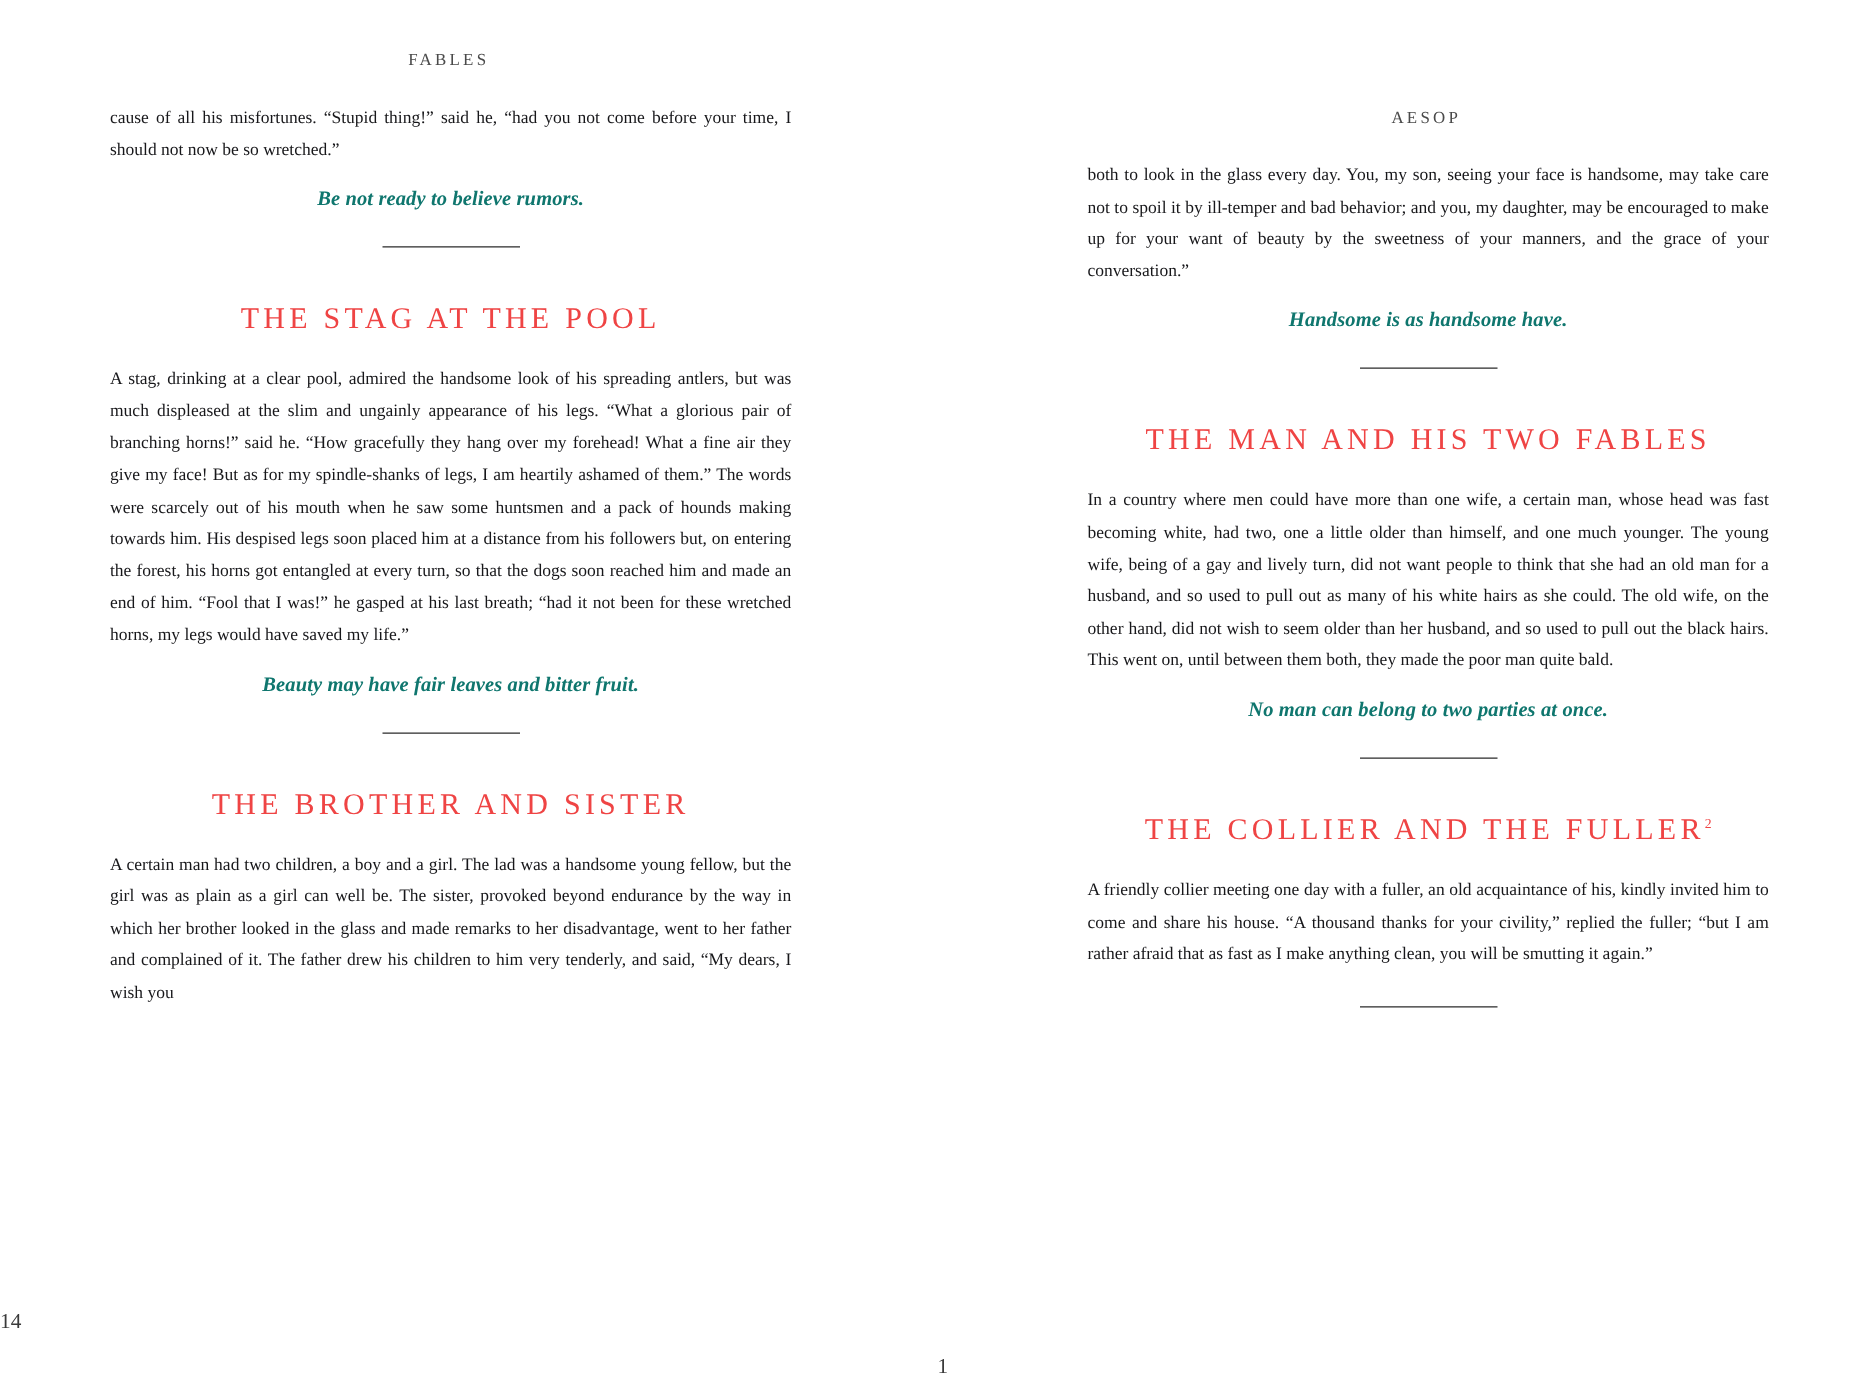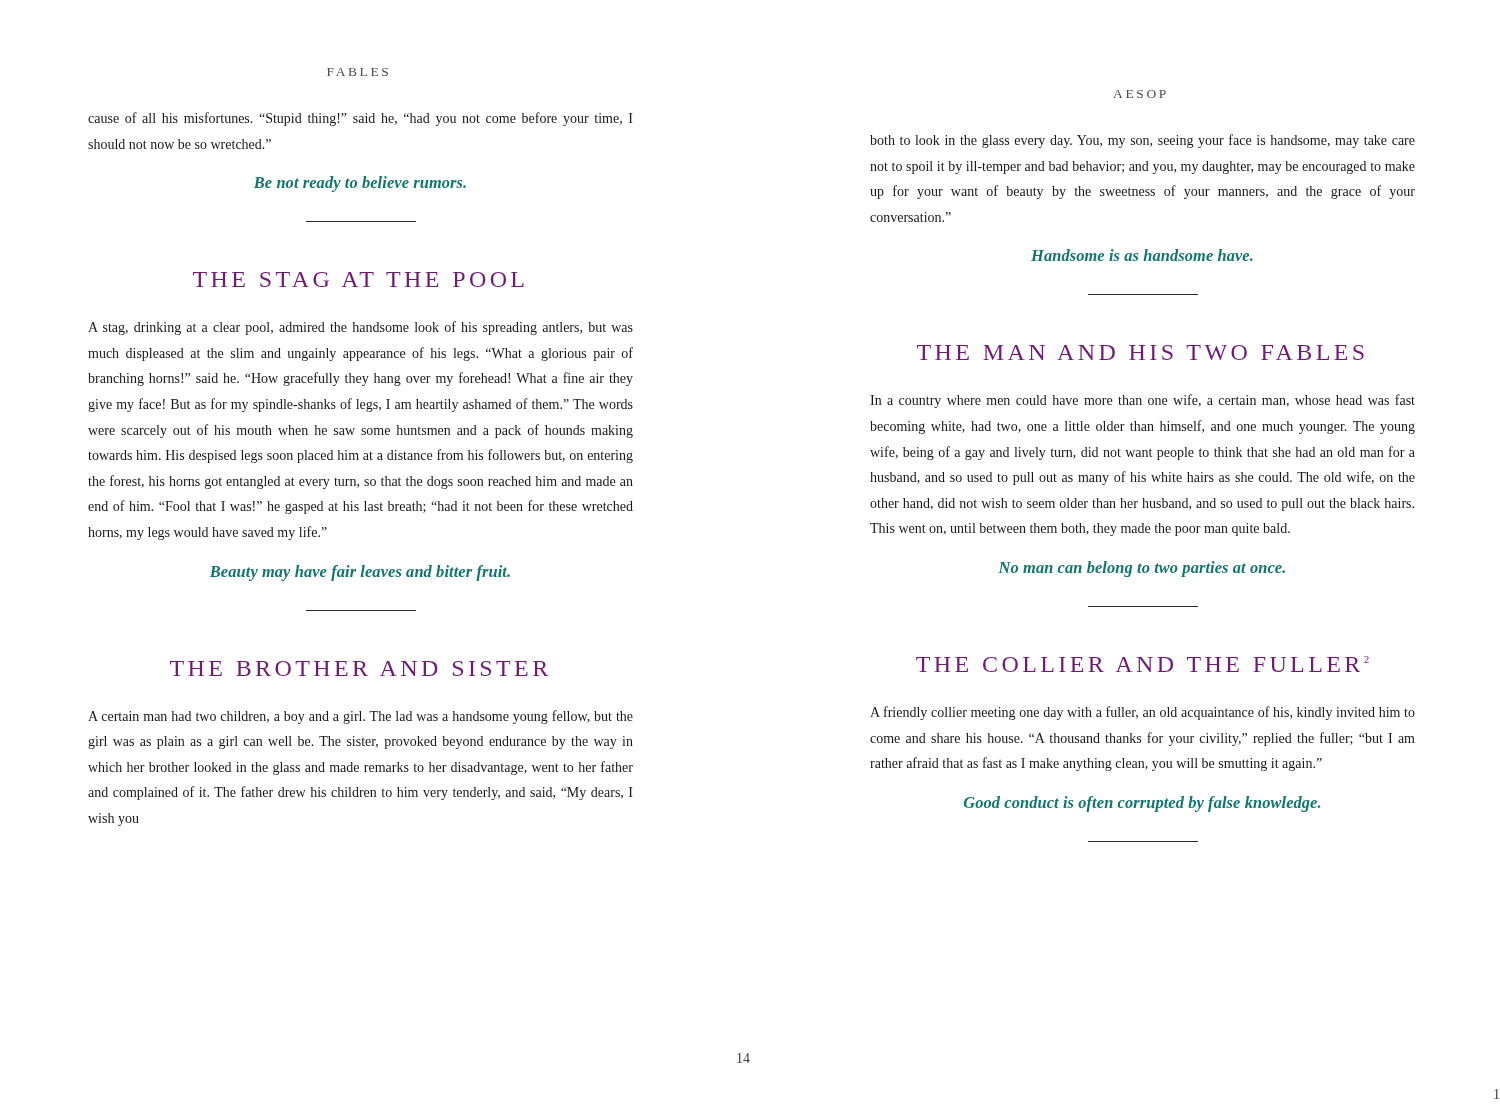--- a/index.html
+++ b/index.html
@@ -20,21 +20,21 @@
     height: 1105px;
     box-sizing: border-box;
   }
   .page {
     position: relative;
     width: 750px;
     height: 1105px;
     box-sizing: border-box;
   }
   .page-left {
-    padding: 64px 120px 0 88px;
+    padding: 40px 120px 0 88px;
   }
   .page-right {
     padding: 50px 88px 0 120px;
     margin-top: 36px;
   }
   .running-head {
     font-family: "Liberation Serif", serif;
     font-size: 13.5px;
     letter-spacing: 2.6px;
     color: #4a4a4a;
@@ -76,36 +76,36 @@
   .rule {
     width: 110px;
     height: 1px;
     background: #2b2b2b;
   }
   h2.fable-title {
     font-size: 24px;
     font-weight: normal;
     letter-spacing: 3.4px;
     text-align: center;
-    color: #701a75;
+    color: #ef4444;
     margin: 44px 0 22px 0;
     font-family: "Liberation Serif", serif;
   }
   h2.fable-title sup {
     font-size: 11px;
     letter-spacing: 0;
     vertical-align: super;
   }
   .folio {
     position: absolute;
     bottom: 38px;
     width: 100%;
     left: 0;
-    text-align: right;
-    font-size: 14px;
+    text-align: left;
+    font-size: 17px;
     color: #3a3a3a;
   }
 </style>
 </head>
 <body>
 
 <div class="spread">
 
   <div class="page page-left">
     <div class="running-head">FABLES</div>
@@ -143,21 +143,20 @@
 
       <h2 class="fable-title"><span>THE MAN AND HIS TWO FABLES</span></h2>
       <p class="body">In a country where men could have more than one wife, a certain man, whose head was fast becoming white, had two, one a little older than himself, and one much younger. The young wife, being of a gay and lively turn, did not want people to think that she had an old man for a husband, and so used to pull out as many of his white hairs as she could. The old wife, on the other hand, did not wish to seem older than her husband, and so used to pull out the black hairs. This went on, until between them both, they made the poor man quite bald.</p>
       <p class="moral">No man can belong to two parties at once.</p>
       <div class="rule-wrap">
           <div class="rule"></div>
         </div>
 
       <h2 class="fable-title"><span>THE COLLIER AND THE FULLER</span><sup>2</sup></h2>
       <p class="body">A friendly collier meeting one day with a fuller, an old acquaintance of his, kindly invited him to come and share his house. “A thousand thanks for your civility,” replied the fuller; “but I am rather afraid that as fast as I make anything clean, you will be smutting it again.”</p>
-      <p class="moral">Good conduct is often corrupted by false knowledge.</p>
       <div class="rule-wrap">
           <div class="rule"></div>
         </div>
     </div>
 
     <div class="folio">1</div>
   </div>
 
 </div>
 

